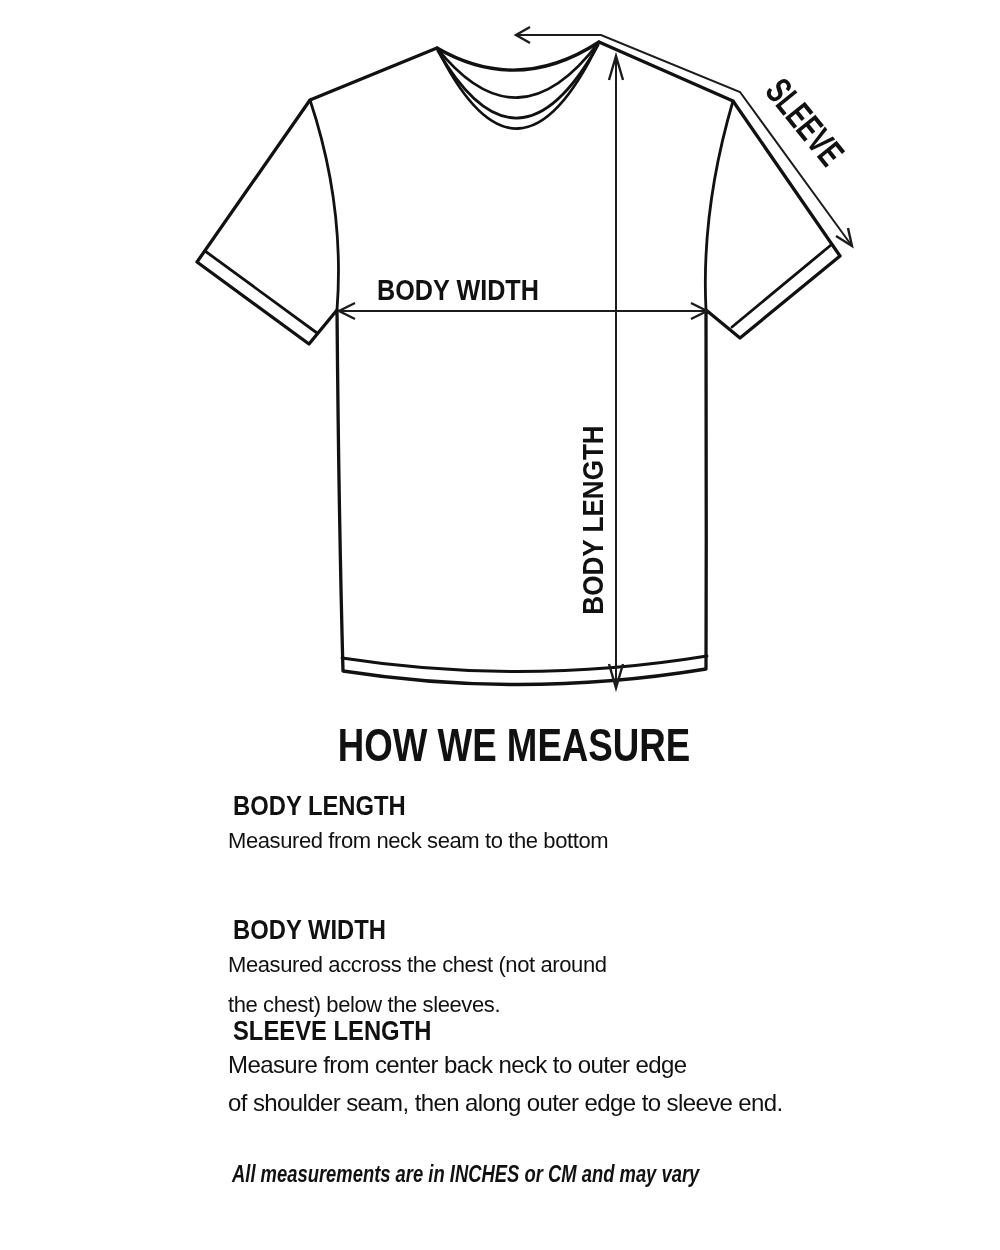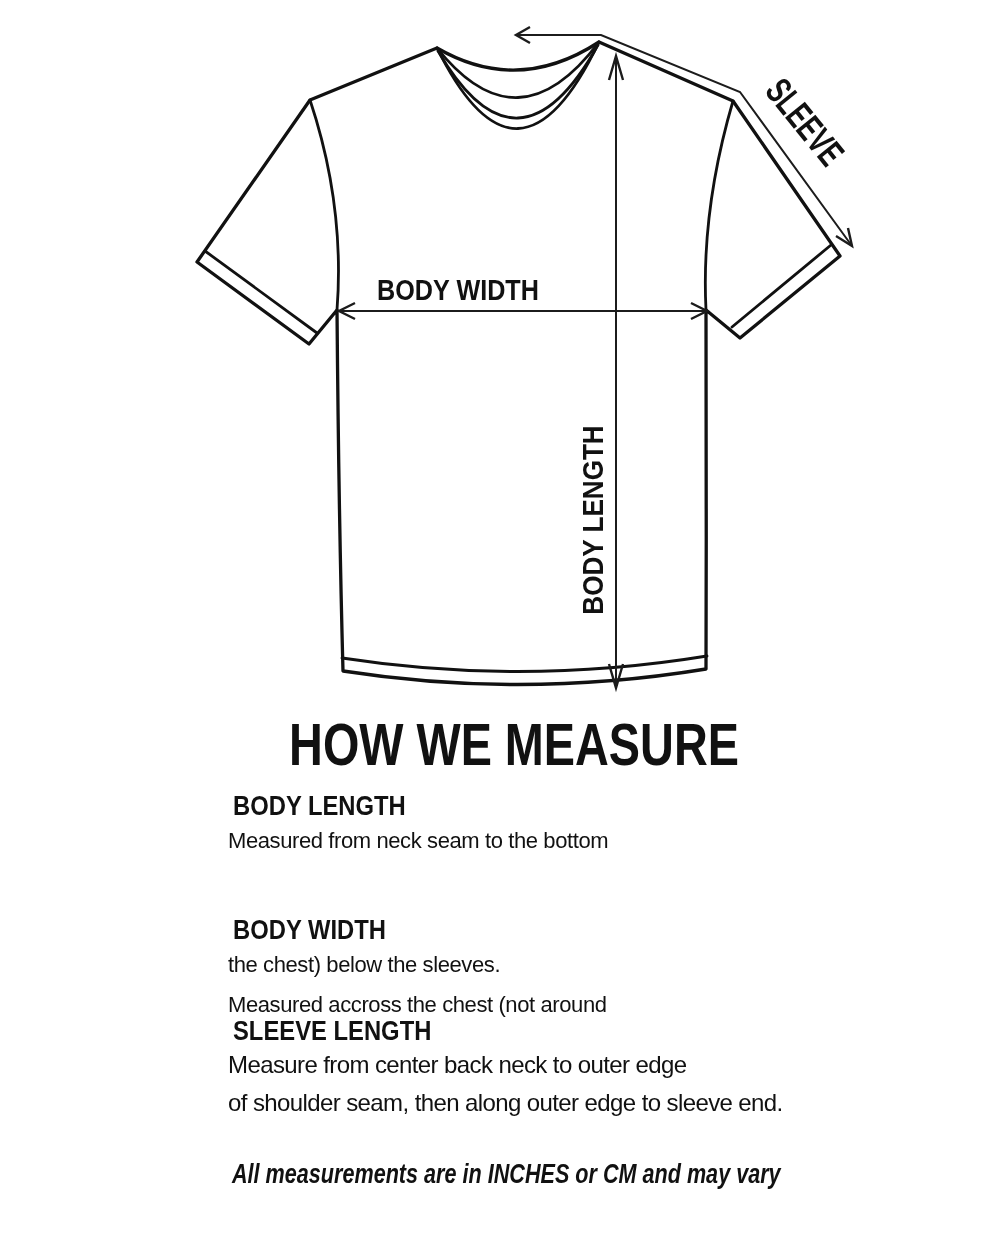--- a/index.html
+++ b/index.html
@@ -51,21 +51,21 @@
   .dlabel {
     font-family: "Liberation Sans", "DejaVu Sans", sans-serif;
     font-weight: bold;
     fill: #111111;
   }
   .title {
     position: absolute;
     top: 721px;
     left: 514px;
     transform: translateX(-50%);
-    font-size: 60px;
+    font-size: 47px;
     font-weight: bold;
     line-height: 48px;
     white-space: nowrap;
   }
   .t-cond {
     display: inline-block;
     transform: scaleX(0.78);
     transform-origin: center;
   }
   .section {
@@ -96,21 +96,21 @@
   }
   .note {
     position: absolute;
     left: 232px;
     top: 1155px;
     font-style: italic;
     font-weight: bold;
     white-space: nowrap;
   }
   .note-line {
-    font-size: 27px;
+    font-size: 23px;
     line-height: 39px;
   }
   .n-cond {
     display: inline-block;
     transform: scaleX(0.8);
     transform-origin: left center;
   }
 </style>
 </head>
 <body>
@@ -165,22 +165,22 @@
     <div class="sec-heading">
       <span class="h-cond">BODY LENGTH</span>
     </div>
     <div class="sec-line">Measured from neck seam to the bottom</div>
   </div>
 
   <div class="section" style="top:915px">
     <div class="sec-heading">
       <span class="h-cond">BODY WIDTH</span>
     </div>
+    <div class="sec-line">Measured accross the chest (not around</div>
     <div class="sec-line">the chest) below the sleeves.</div>
-    <div class="sec-line">Measured accross the chest (not around</div>
   </div>
 
   <div class="section" style="top:1016px">
     <div class="sec-heading">
       <span class="h-cond">SLEEVE LENGTH</span>
     </div>
     <div class="sec-line small">Measure from center back neck to outer edge</div>
     <div class="sec-line small">of shoulder seam, then along outer edge to sleeve end.</div>
   </div>
 

